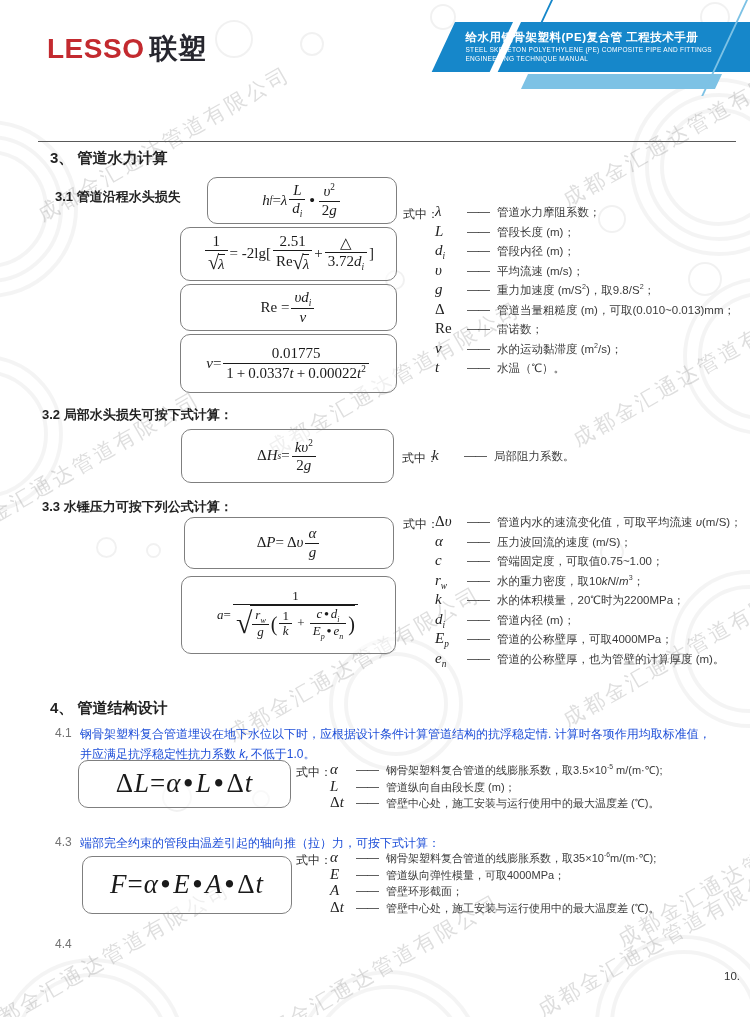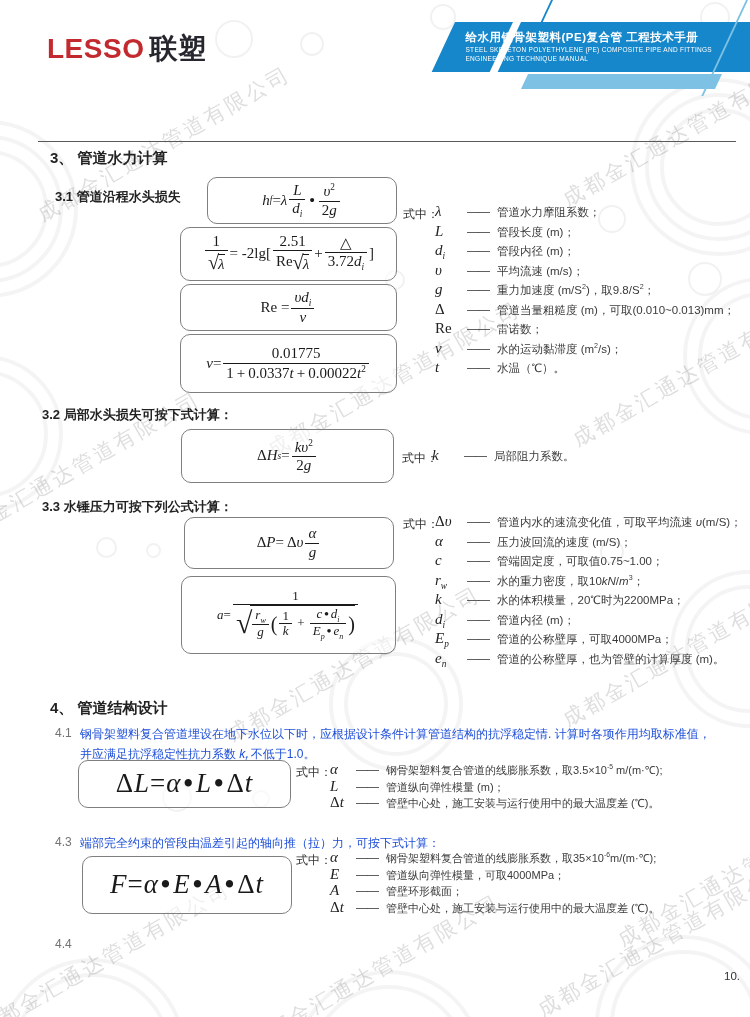--- a/index.html
+++ b/index.html
@@ -271,21 +271,21 @@
   <div class="where" style="left:296px;top:764px">式中：</div>
   <div class="defs" style="left:330px;top:761px">
     <div class="defrow tight">
         <span class="sym" style="width:26px"><i>α</i></span>
         <span class="dash">——</span>
         <span class="desc" style="font-size:11px">钢骨架塑料复合管道的线膨胀系数，取3.5×10<sup>-5</sup> m/(m·℃);</span>
       </div>
     <div class="defrow tight">
         <span class="sym" style="width:26px"><i>L</i></span>
         <span class="dash">——</span>
-        <span class="desc" style="font-size:11px">管道纵向弹性模量 (m)；</span>
+        <span class="desc" style="font-size:11px">管道纵向自由段长度 (m)；</span>
       </div>
     <div class="defrow tight">
         <span class="sym" style="width:26px">Δ<i>t</i></span>
         <span class="dash">——</span>
         <span class="desc" style="font-size:11px">管壁中心处，施工安装与运行使用中的最大温度差 (℃)。</span>
       </div>
   </div>
 
   <div class="num" style="left:55px;top:835px">4.3</div>
   <div class="body-t" style="left:80px;top:835px;width:660px">端部完全约束的管段由温差引起的轴向推（拉）力，可按下式计算：</div>

